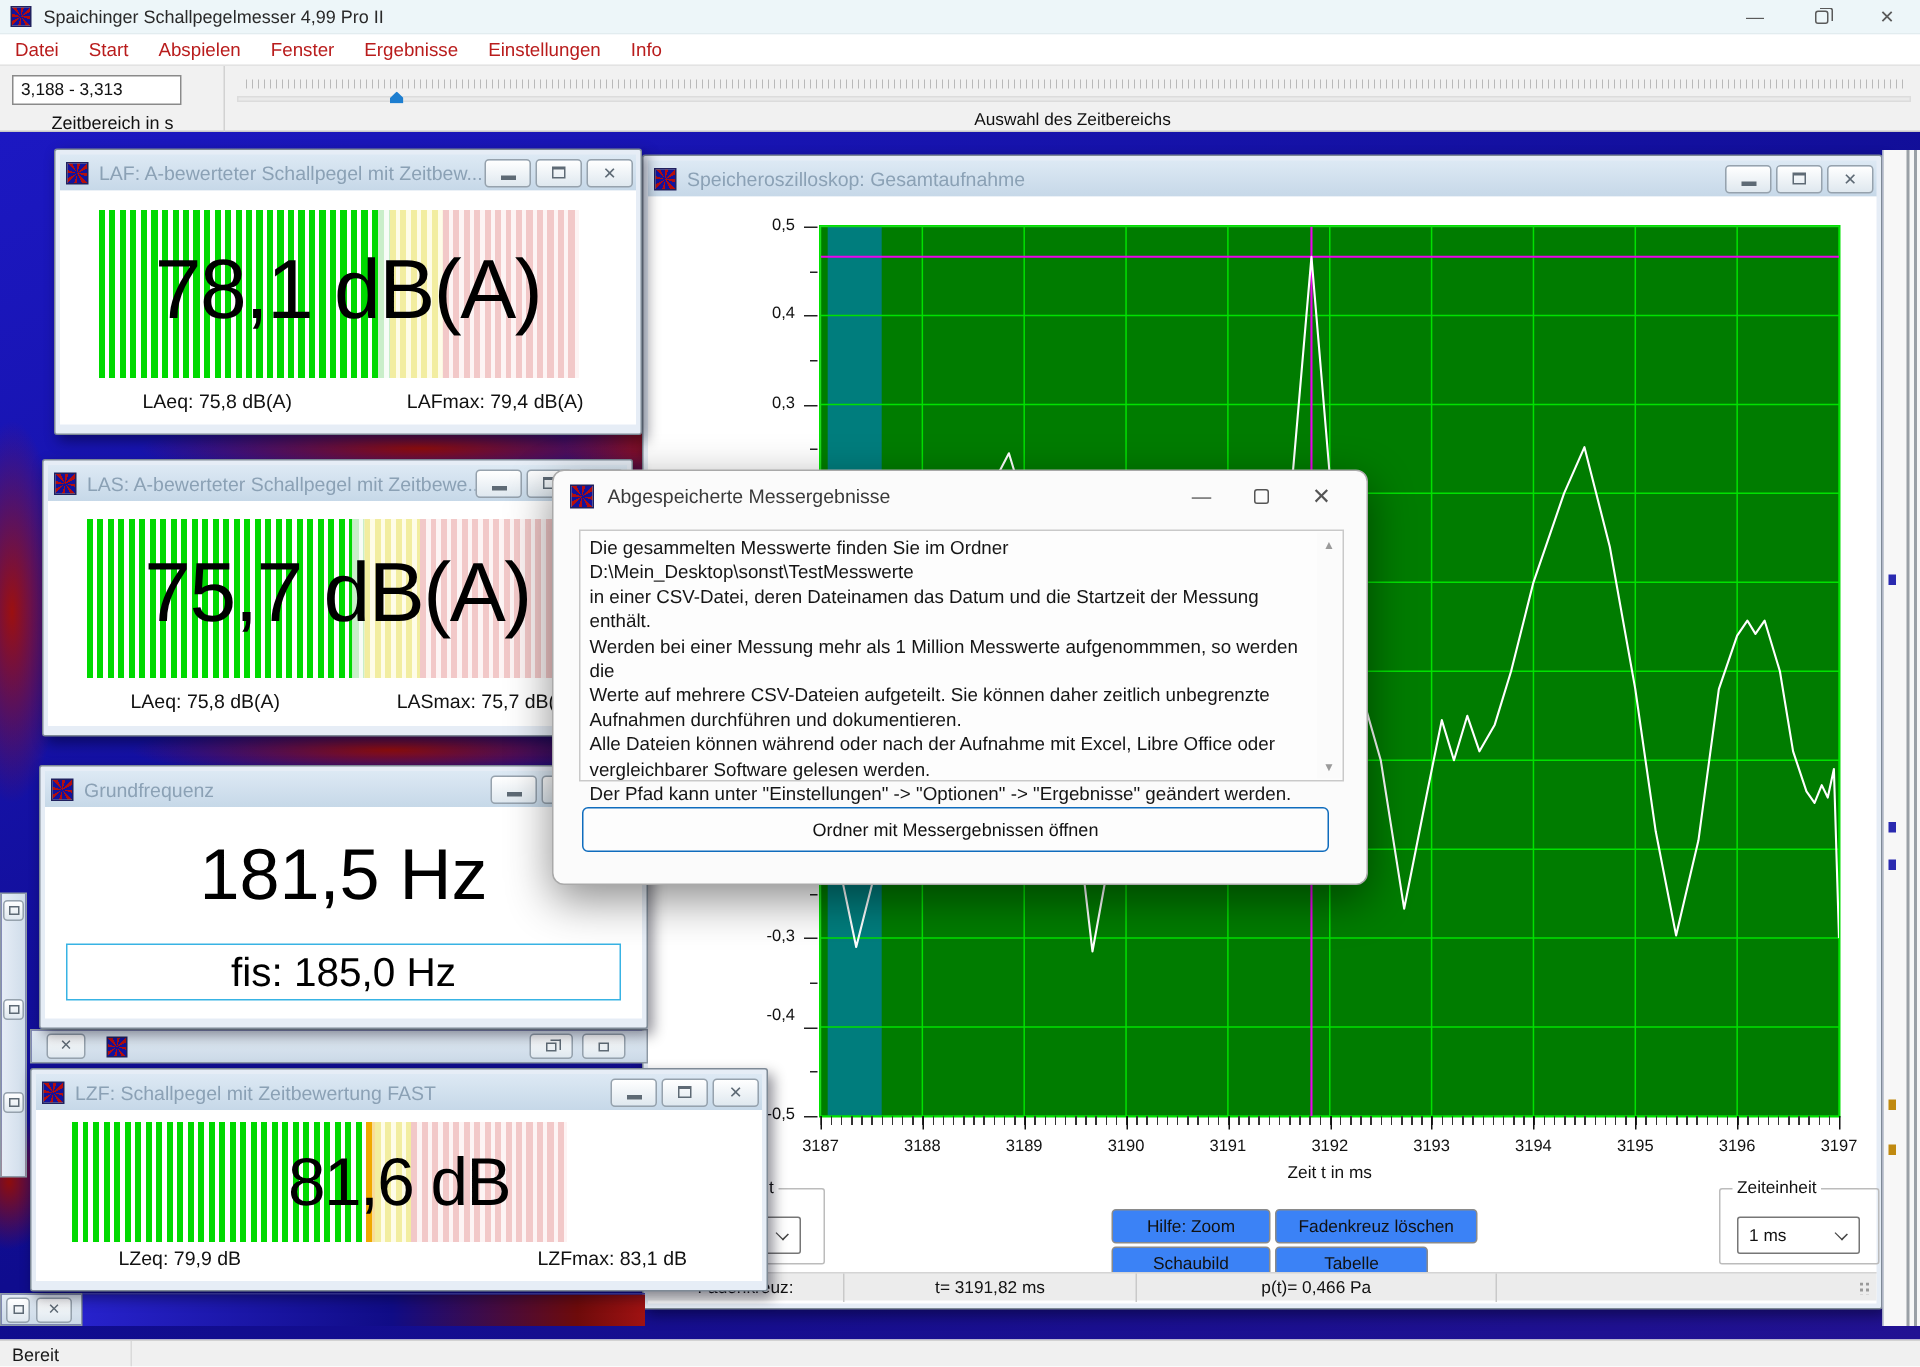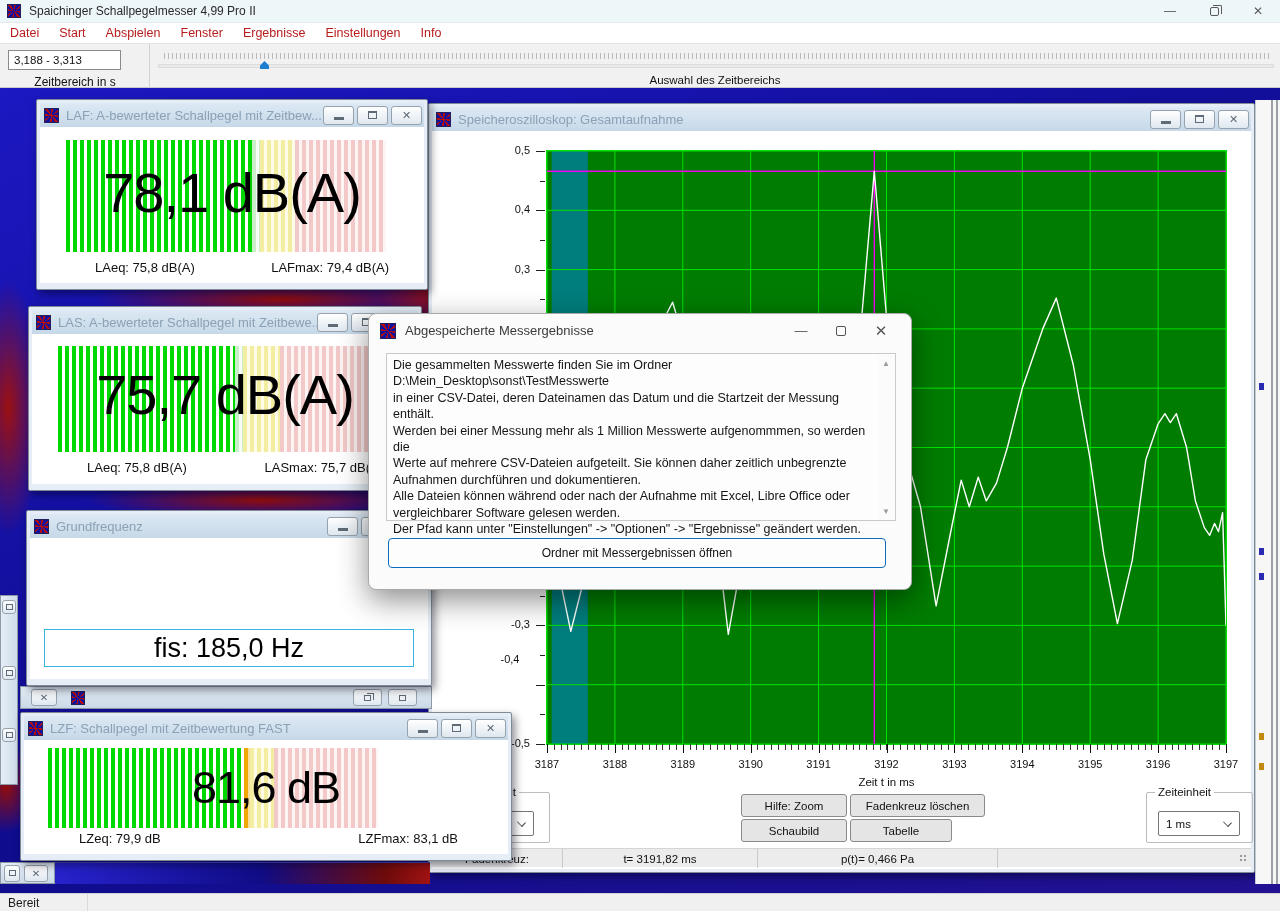--- a/index.html
+++ b/index.html
@@ -112,21 +112,21 @@
   #osc-xminor { position:absolute; left:0; top:0; width:679px; height:6px;
     background:repeating-linear-gradient(90deg,#333 0 1px,transparent 1px 6.79px); }
   .xtick-major { position:absolute; top:0; width:1px; height:9px; background:#111; }
   .xtick-label { position:absolute; top:14px; width:44px; margin-left:-22px; text-align:center; font-size:11px; color:#111; }
   #osc-xlabel { position:absolute; left:115px; top:645px; width:679px; text-align:center; font-size:11.5px; color:#111; }
 
   .groupbox { position:absolute; border:1px solid #bcbcbc; border-radius:2px; }
   .groupbox > .gb-label { position:absolute; top:-7px; left:8px; background:#fff; padding:0 3px; font-size:11.5px; color:#111; }
   .combo { position:absolute; height:25px; background:#fff; border:1px solid #767676; border-radius:2px; font-size:11.5px; color:#111; display:flex; align-items:center; padding-left:7px; }
   .combo .chev { position:absolute; right:8px; top:7px; width:7px; height:7px; border-right:1.4px solid #444; border-bottom:1.4px solid #444; transform:rotate(45deg) scale(1,.8); }
-  .oscbtn { position:absolute; height:23px; background:#e5e5e5; border:1px solid #8a8a8a; border-radius:3px; font-size:11.5px; color:#111; display:flex; align-items:center; justify-content:center; font-family:inherit; }
+  .oscbtn { position:absolute; height:23px; background:#3b82f6; border:1px solid #8a8a8a; border-radius:3px; font-size:11.5px; color:#111; display:flex; align-items:center; justify-content:center; font-family:inherit;margin-top:12px; }
 
   #osc-status { position:absolute; left:0; right:0; top:717px; height:19px; background:#ececec; border-top:1px solid #d4d4d4; font-size:11.5px; color:#111; }
   .osc-cell { position:absolute; top:0; height:19px; display:flex; align-items:center; justify-content:center; border-right:1px solid #c9c9c9; }
   #osc-grip { position:absolute; right:3px; top:724px; width:8px; height:8px;
     background:radial-gradient(circle at 1px 1px,#9a9a9a 1px,transparent 1.3px) 0 0/4px 4px; }
 
   
   #dialog { position:absolute; left:368px; top:225px; width:544px; height:277px; z-index:50;
     background:#fbfbfb; border:1px solid #a9a9a9; border-radius:8px; box-shadow:0 10px 30px rgba(0,0,0,.45); }
   #dlg-title { height:33px; display:flex; align-items:center; padding:0 10px 0 11px; }
@@ -225,21 +225,21 @@
           <span class="ytick-minor" style="top: 326.15px;"></span>
           <span class="ytick-label" style="top: 348.8px;">-0,1</span>
           <span class="ytick-major" style="top: 355.8px;"></span>
           <span class="ytick-minor" style="top: 385.45px;"></span>
           <span class="ytick-label" style="top: 408.1px;">-0,2</span>
           <span class="ytick-major" style="top: 415.1px;"></span>
           <span class="ytick-minor" style="top: 444.75px;"></span>
           <span class="ytick-label" style="top: 467.4px;">-0,3</span>
           <span class="ytick-major" style="top: 474.4px;"></span>
           <span class="ytick-minor" style="top: 504.05px;"></span>
-          <span class="ytick-label" style="top: 502px; text-align: center;">-0,4</span>
+          <span class="ytick-label" style="top: 520px;">-0,4</span>
           <span class="ytick-major" style="top: 533.7px;"></span>
           <span class="ytick-minor" style="top: 563.35px;"></span>
           <span class="ytick-label" style="top: 586px;">-0,5</span>
           <span class="ytick-major" style="top: 593px;"></span>
         </div>
       <div id="osc-plot-wrap">
         <svg id="osc-plot" width="679" height="593" viewBox="0 0 679 593">
             <rect x="4.8" y="0" width="36.0" height="593" fill="#007d7d"></rect>
             <line x1="0.0" y1="0" x2="0.0" y2="593" stroke="#00e200" stroke-width="1"></line>
             <line x1="67.9" y1="0" x2="67.9" y2="593" stroke="#00e200" stroke-width="1"></line>
@@ -392,20 +392,21 @@
         <span class="wbtn">
             <span class="g-min"></span>
           </span>
         <span class="wbtn">
             <span class="g-max"></span>
           </span>
         <span class="wbtn">✕</span>
       </span>
     </div>
     <div class="sw-body" style="height:141px;">
+      <div class="big-value" style="top:18px;font-size:48px;letter-spacing:0;">181,5 Hz</div>
       <div id="fis-box">
         <span>fis: 185,0 Hz</span>
       </div>
     </div>
   </div>
 
   <div id="bar-mid">
     <span class="minibtn" style="width:26px;margin-left:10px;">✕</span>
     <span class="pinwheel" style="width:14px;height:14px;margin-left:14px;"></span>
     <span class="minibtn" style="width:29px;margin-left:auto;">

